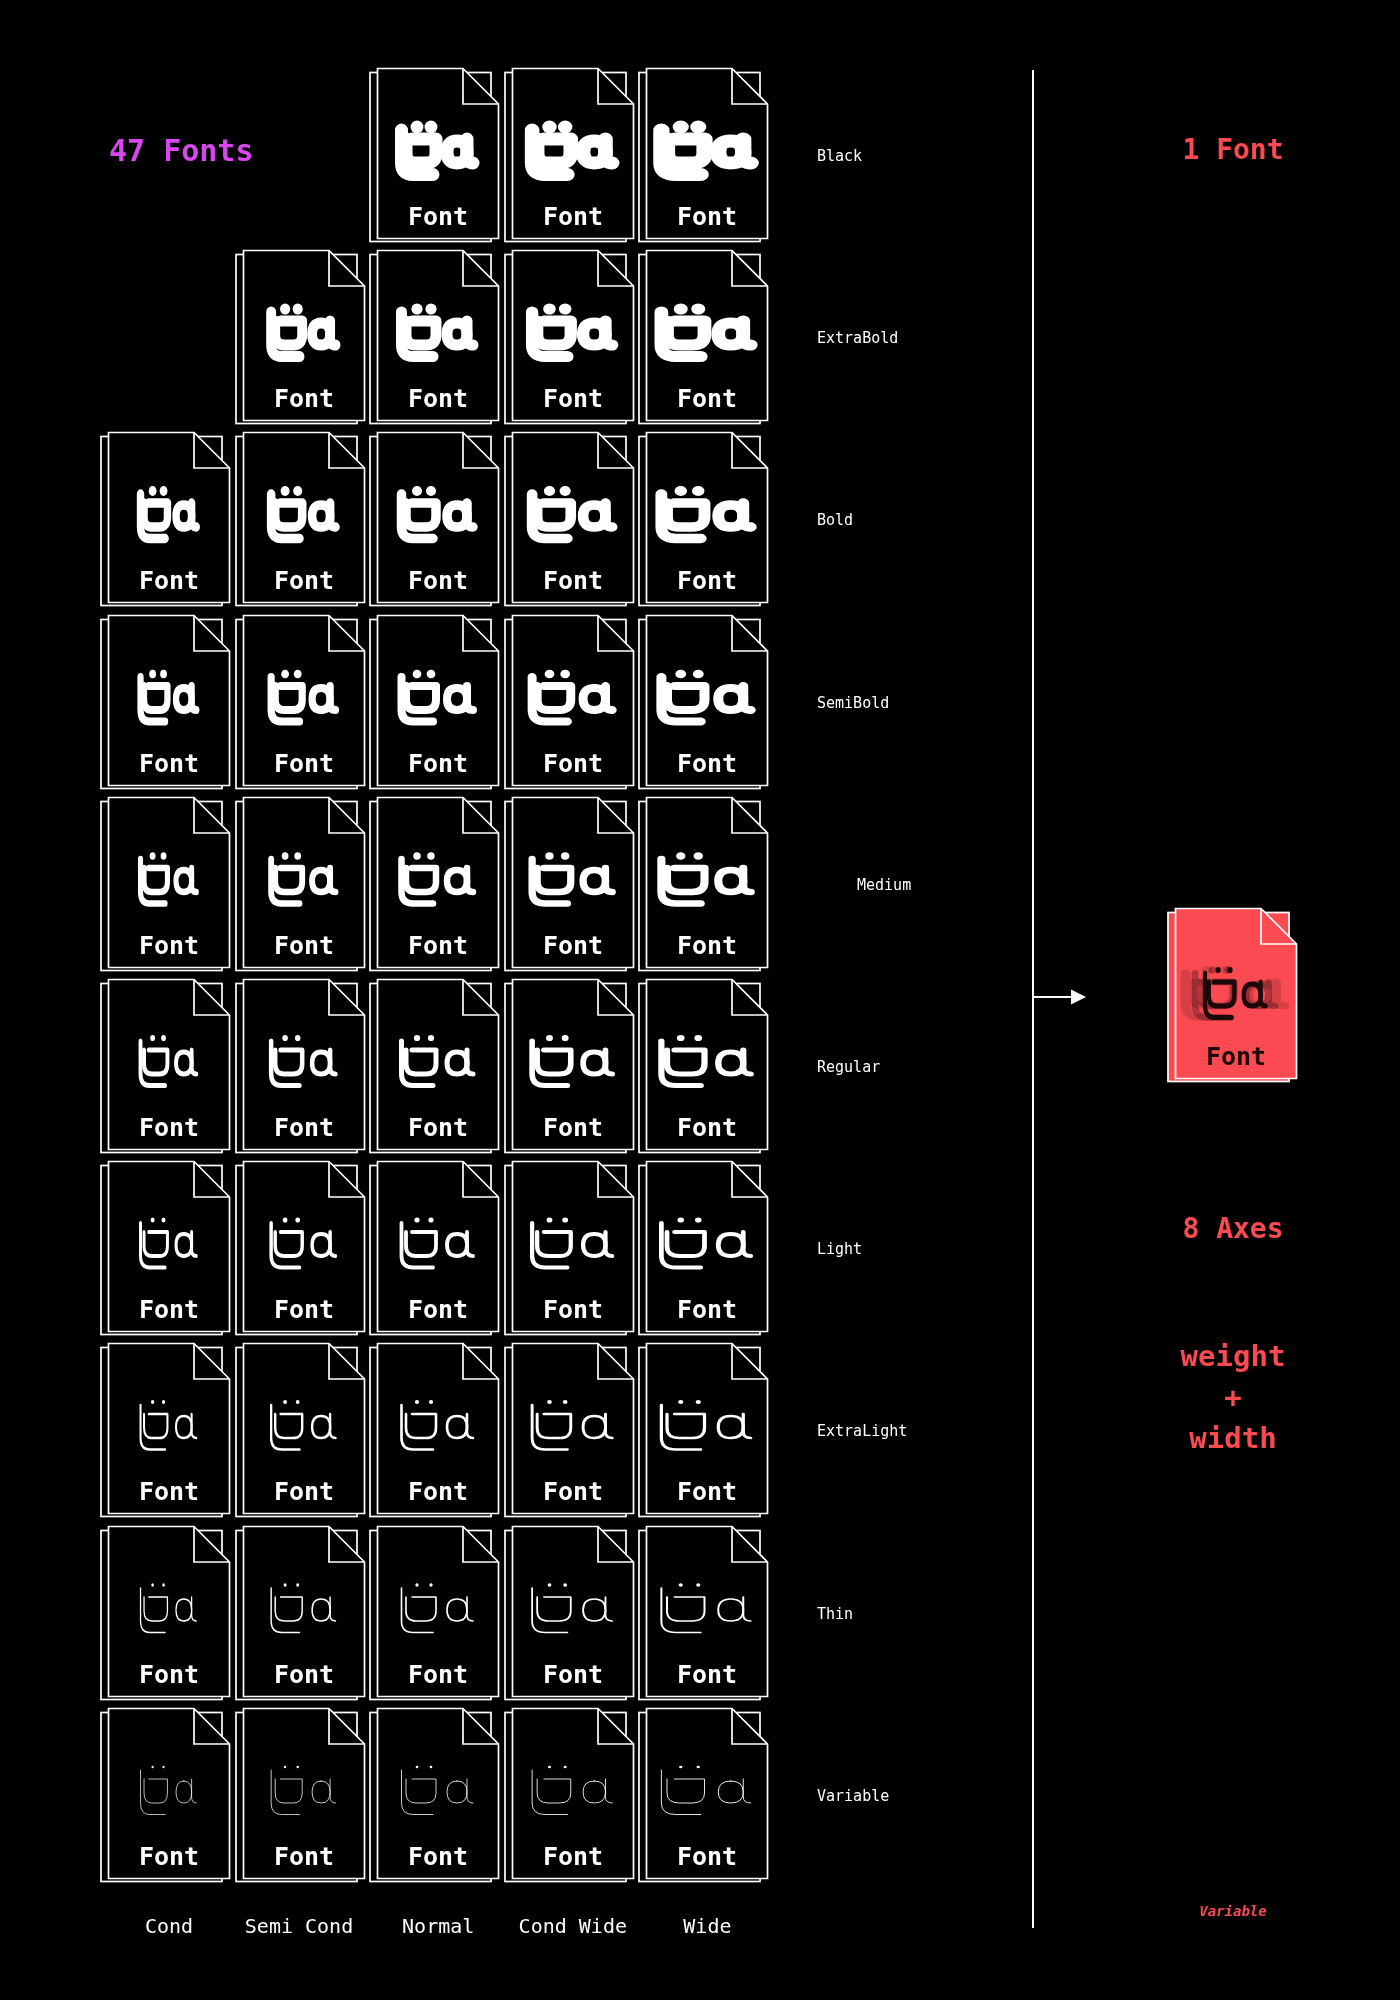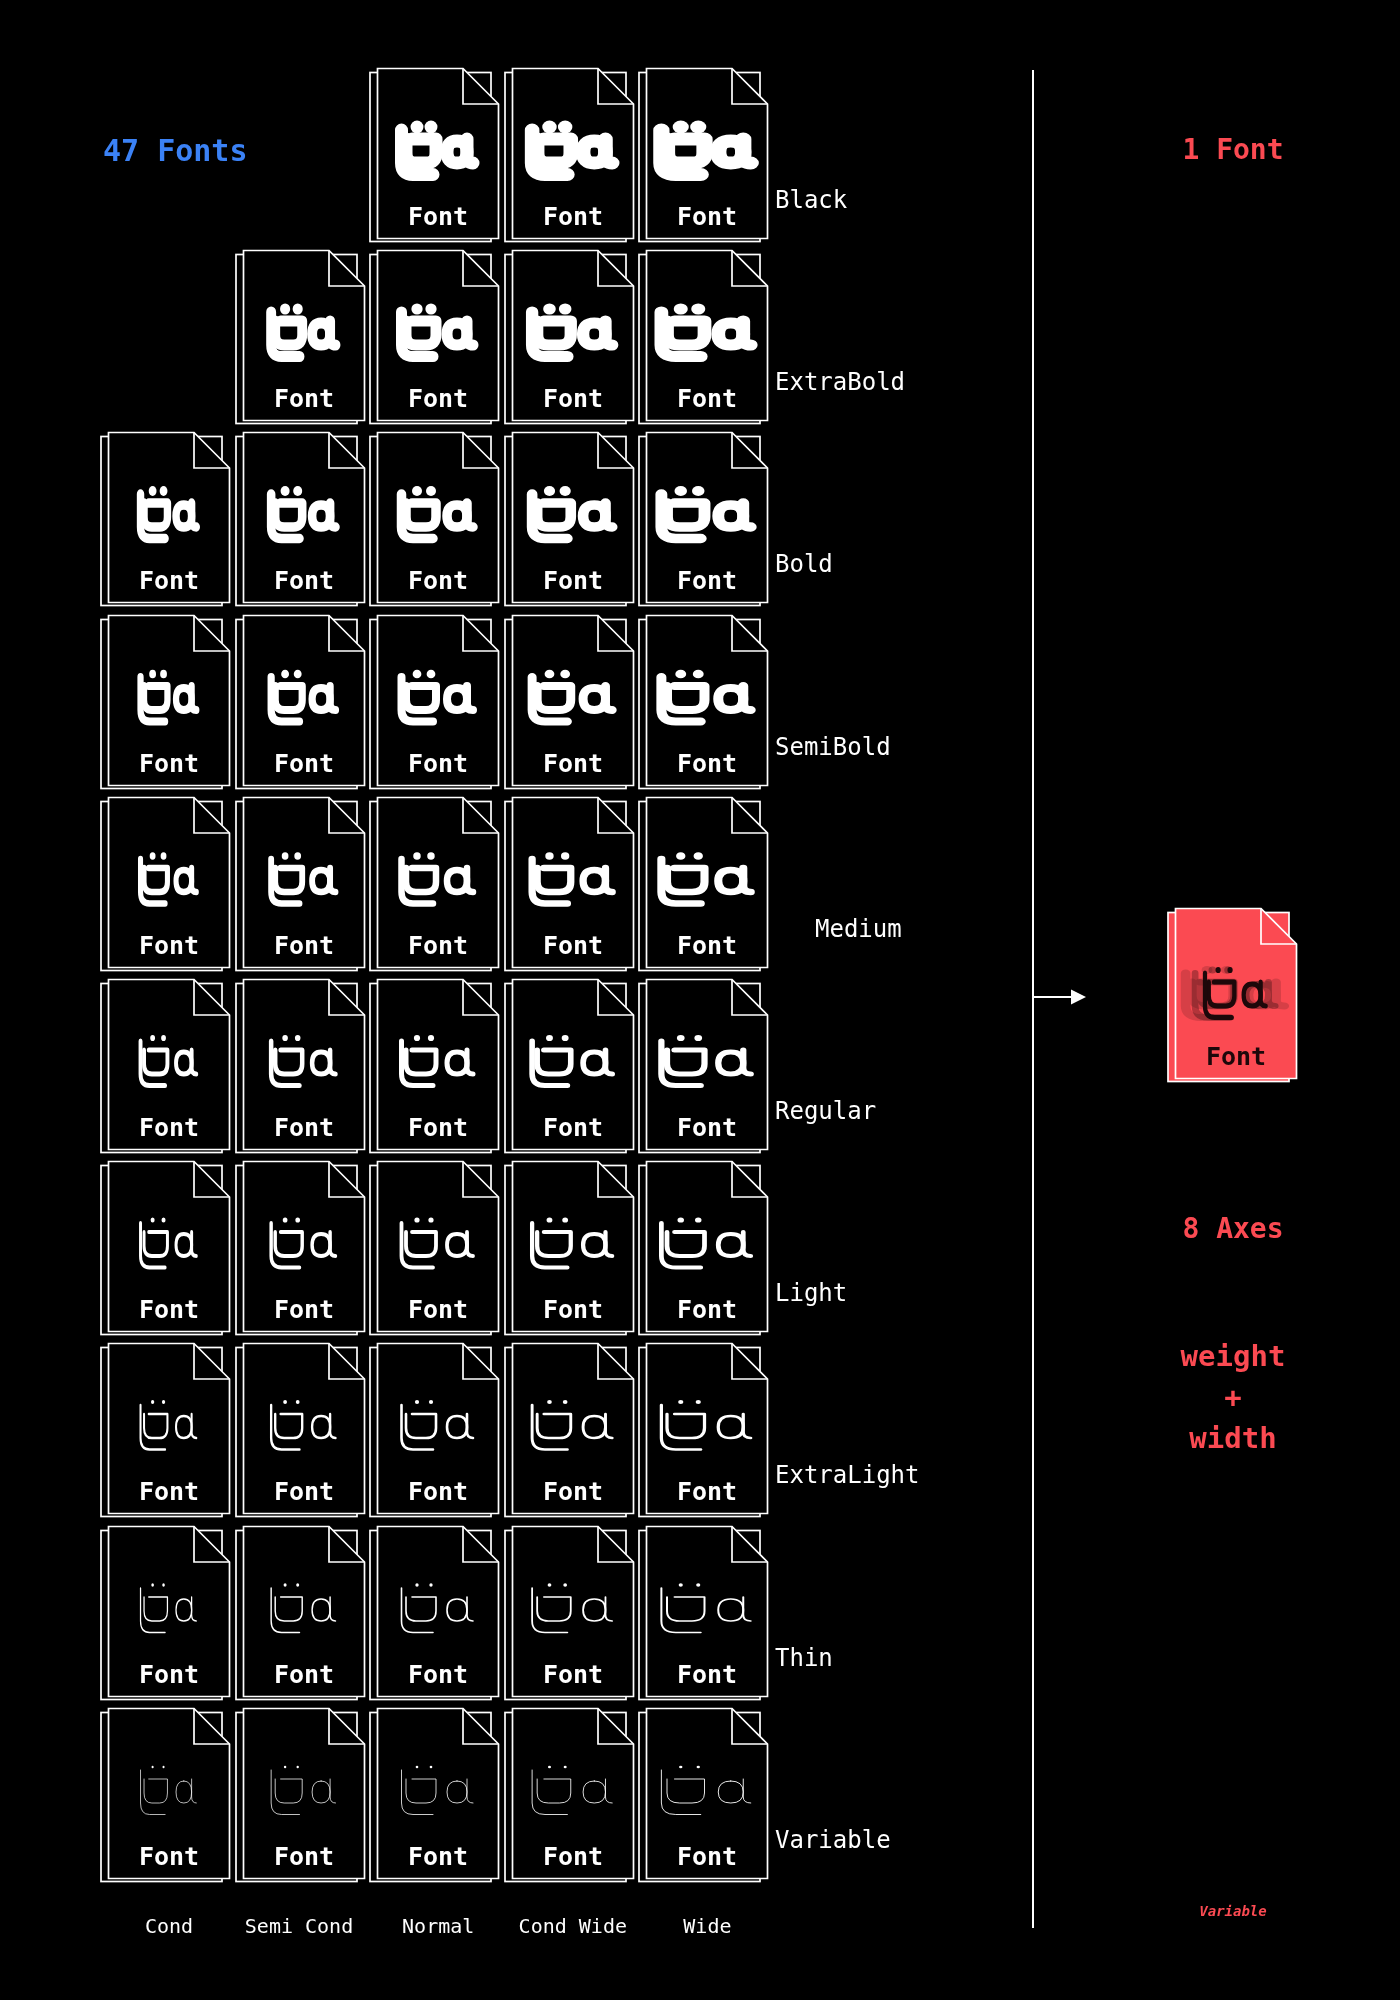--- a/index.html
+++ b/index.html
@@ -3,24 +3,24 @@
 <meta charset="utf-8">
 <style>
   html,body { margin:0; padding:0; background:#000; }
   .canvas {
     position:relative; width:1400px; height:2000px; background:#000;
     overflow:hidden;
     font-family:"DejaVu Sans Mono", monospace;
   }
   .abs { position:absolute; }
   .fonts-count {
-    left:103px; top:133px; font-size:30px; font-weight:bold; color:#3b82f6;
+    left:109px; top:133px; font-size:30px; font-weight:bold; color:#d946ef;
     letter-spacing:0px;
   }
-  .row-label { color:#ffffff; font-size:24px; left:775px; white-space:nowrap;margin-top:39px; }
+  .row-label { color:#ffffff; font-size:15px; left:817px; white-space:nowrap; }
   .col-label { color:#ffffff; font-size:20px; text-align:center; width:138px; top:1914px; }
   .cell { width:131px; height:176px; }
   .file-label { font-family:"DejaVu Sans Mono", monospace; font-size:25px; font-weight:700; }
   .divider { left:1032px; top:70px; width:2px; height:1858px; background:#ffffff; }
   .right-col { left:1123px; width:220px; text-align:center; color:#fb4a52; font-weight:bold; }
   .one-font { top:133px; font-size:28px; }
   .two-axes { top:1212px; font-size:28px; }
   .axes-lines { top:1292px; font-size:29px; line-height:41px;margin-top:44px; }
   .variable { top:1903px; font-size:14px;font-style:italic; }
   .arrow-svg { left:1033px; top:986px; }

